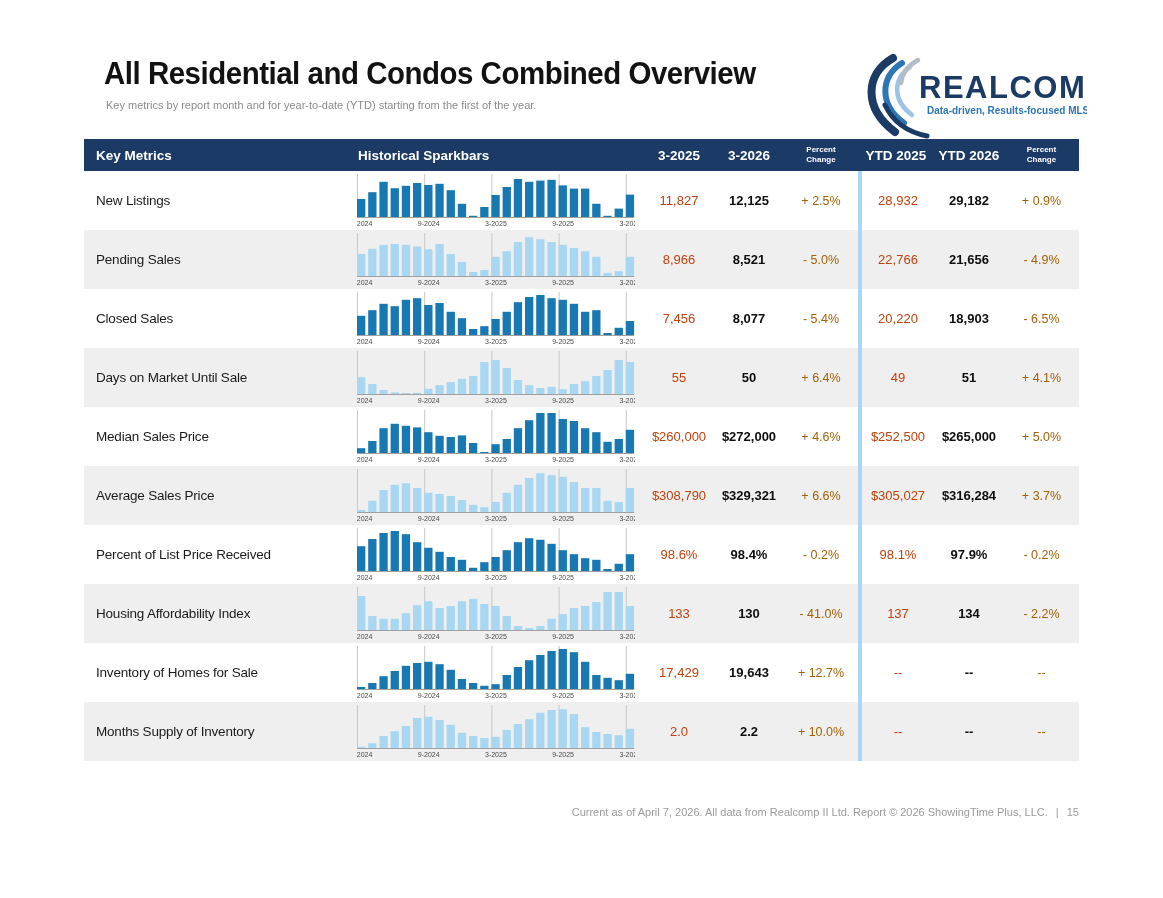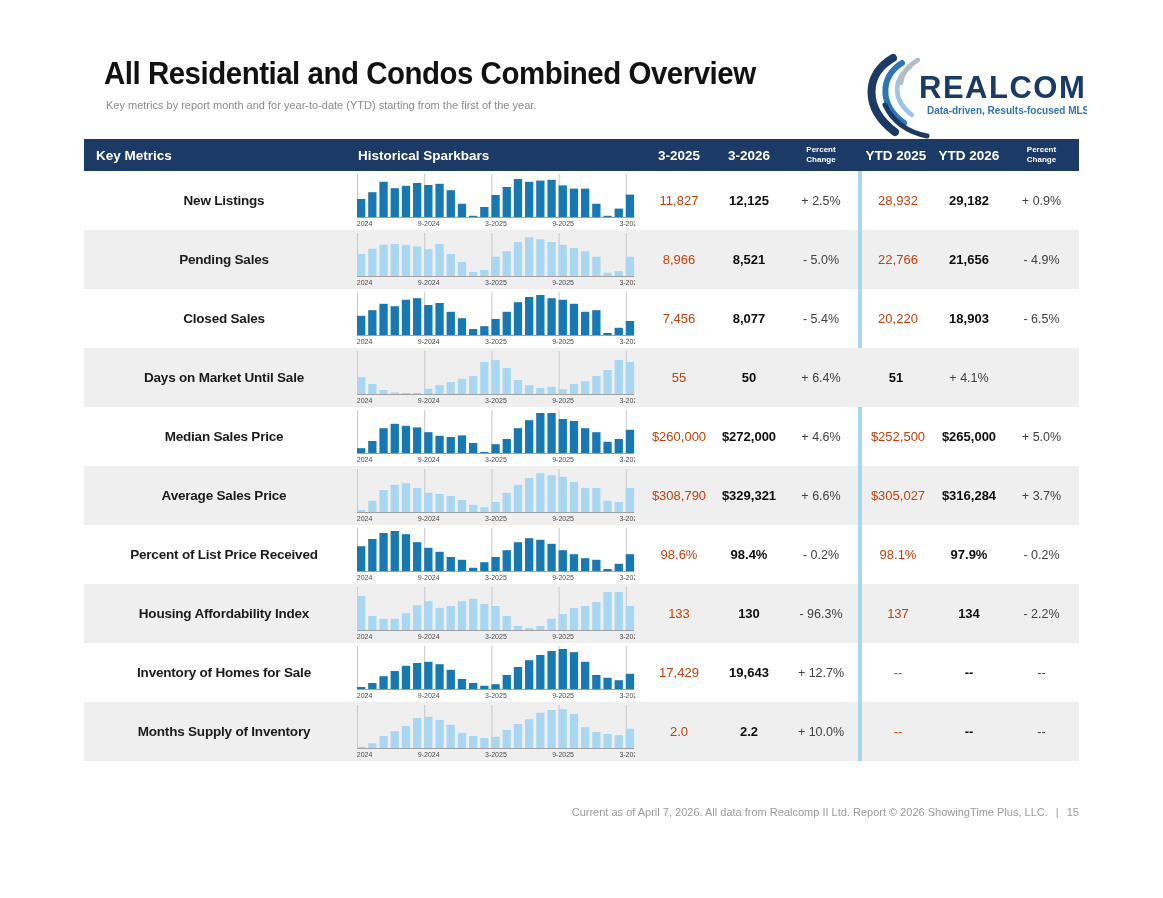--- a/index.html
+++ b/index.html
@@ -18,25 +18,25 @@
         height:32px;background:var(--hdr,#1c3a66);color:#fff;align-items:center;}
   .th{font-size:13.5px;font-weight:700;}
   .th-metric{padding-left:12px;}
   .th-spark{padding-left:6px;}
   .th-val{text-align:center;}
   .th-pct{display:flex;flex-direction:column;align-items:center;justify-content:center;
         font-size:8px;font-weight:700;line-height:1.2;}
   .row{display:grid;grid-template-columns:268px 292px 70px 70px 74px 76px 70px 75px;
         height:59px;align-items:center;background:#ffffff;}
   .row.alt{background:#efefef;}
-  .cell.metric{padding-left:12px;font-size:13.5px;font-weight:700;color:#1b1b1b;letter-spacing:-.2px;text-align:center;}
+  .cell.metric{padding-left:12px;font-size:13.5px;font-weight:400;color:#1b1b1b;letter-spacing:-.2px;}
   .cell.spark{display:flex;align-items:center;padding-left:5px;}
   .cell.val{text-align:center;font-size:13px;color:#c2410c;}
   .cell.val.curr{font-weight:700;color:#0e0e0e;}
-  .cell.pct{text-align:center;font-size:12.5px;color:#404040;}
+  .cell.pct{text-align:center;font-size:12.5px;color:#a16207;}
   .ytd-start{border-left:4px solid var(--div,#a9d7f2);height:59px;display:flex;
         align-items:center;justify-content:center;box-sizing:border-box;}
   
   .footer{position:absolute;right:84px;top:806px;font-size:11px;color:#9b9b9b;text-align:right;}
   .footer .sep{margin:0 5px;}
   svg text{font-family:"Liberation Sans","DejaVu Sans",sans-serif;}
 </style>
 </head>
 <body>
 
@@ -291,20 +291,21 @@
                 <text x="71.69999999999999" y="52" font-size="7" fill="#4a4a4a" text-anchor="middle">9-2024</text>
                 <text x="138.89999999999998" y="52" font-size="7" fill="#4a4a4a" text-anchor="middle">3-2025</text>
                 <text x="206.1" y="52" font-size="7" fill="#4a4a4a" text-anchor="middle">9-2025</text>
                 <text x="273.29999999999995" y="52" font-size="7" fill="#4a4a4a" text-anchor="middle">3-2026</text>
               </g>
             </svg>
           </div>
     <div class="cell val prev">55</div>
     <div class="cell val curr">50</div>
     <div class="cell pct">+ 6.4%</div>
+    <div class="cell val prev ytd-start">49</div>
     <div class="cell val curr">51</div>
     <div class="cell pct">+ 4.1%</div>
   </div>
 
   <div class="row">
     <div class="cell metric">Median Sales Price</div>
     <div class="cell spark">
             <svg width="278" height="53">
               <g>
                 <line x1="0.5" x2="0.5" y1="0" y2="43" stroke="#c8c8c8" stroke-width="1"></line>
@@ -513,21 +514,21 @@
                 <text x="4.5" y="52" font-size="7" fill="#4a4a4a" text-anchor="middle">3-2024</text>
                 <text x="71.69999999999999" y="52" font-size="7" fill="#4a4a4a" text-anchor="middle">9-2024</text>
                 <text x="138.89999999999998" y="52" font-size="7" fill="#4a4a4a" text-anchor="middle">3-2025</text>
                 <text x="206.1" y="52" font-size="7" fill="#4a4a4a" text-anchor="middle">9-2025</text>
                 <text x="273.29999999999995" y="52" font-size="7" fill="#4a4a4a" text-anchor="middle">3-2026</text>
               </g>
             </svg>
           </div>
     <div class="cell val prev">133</div>
     <div class="cell val curr">130</div>
-    <div class="cell pct">- 96.3%</div>
+    <div class="cell pct">- 41.0%</div>
     <div class="cell val prev ytd-start">137</div>
     <div class="cell val curr">134</div>
     <div class="cell pct">- 2.2%</div>
   </div>
 
   <div class="row">
     <div class="cell metric">Inventory of Homes for Sale</div>
     <div class="cell spark">
             <svg width="278" height="53">
               <g>

